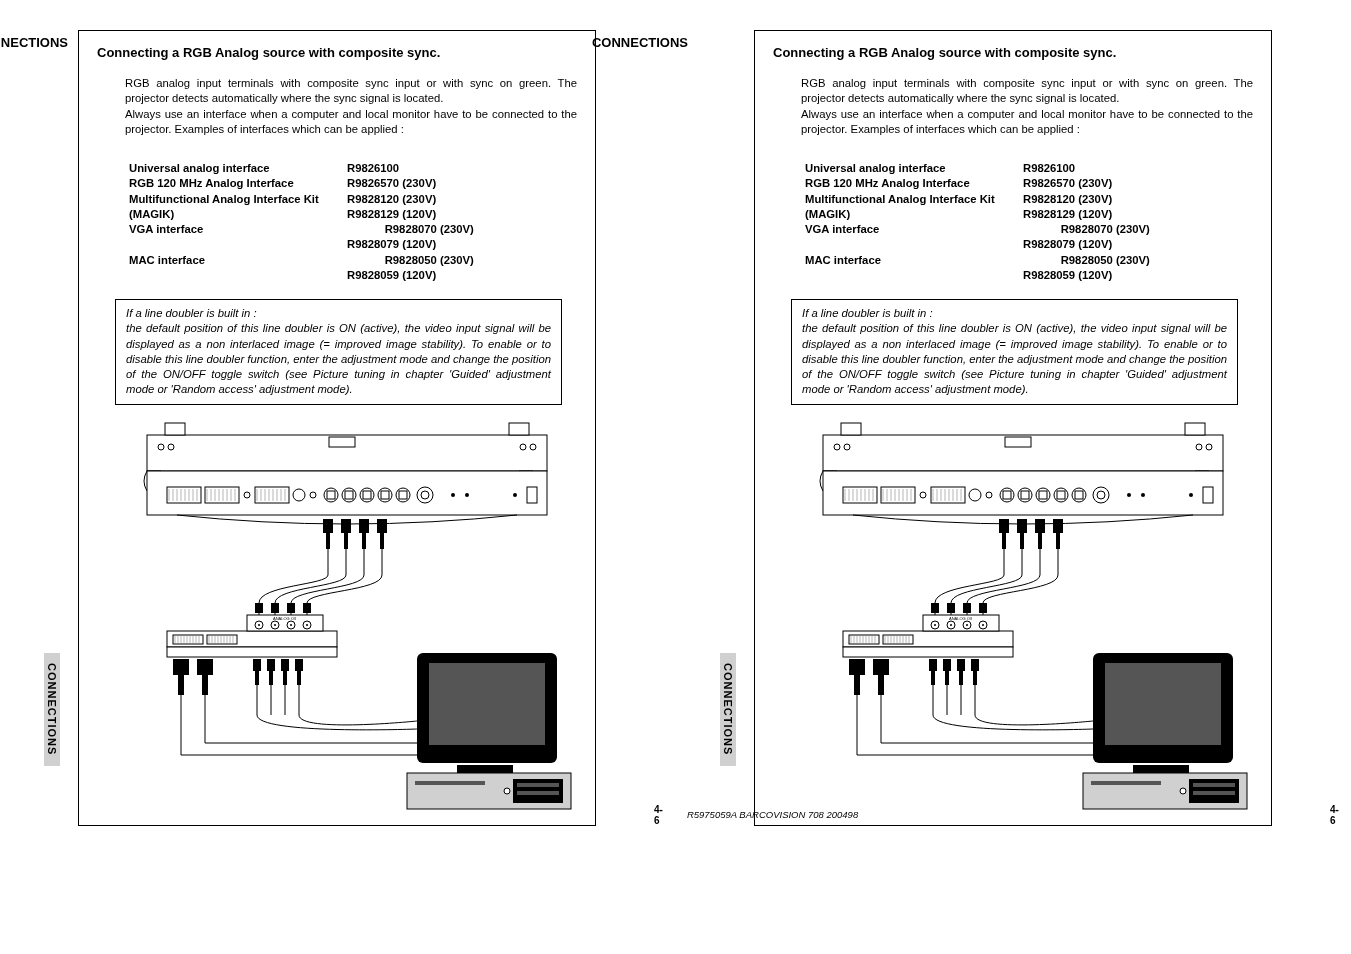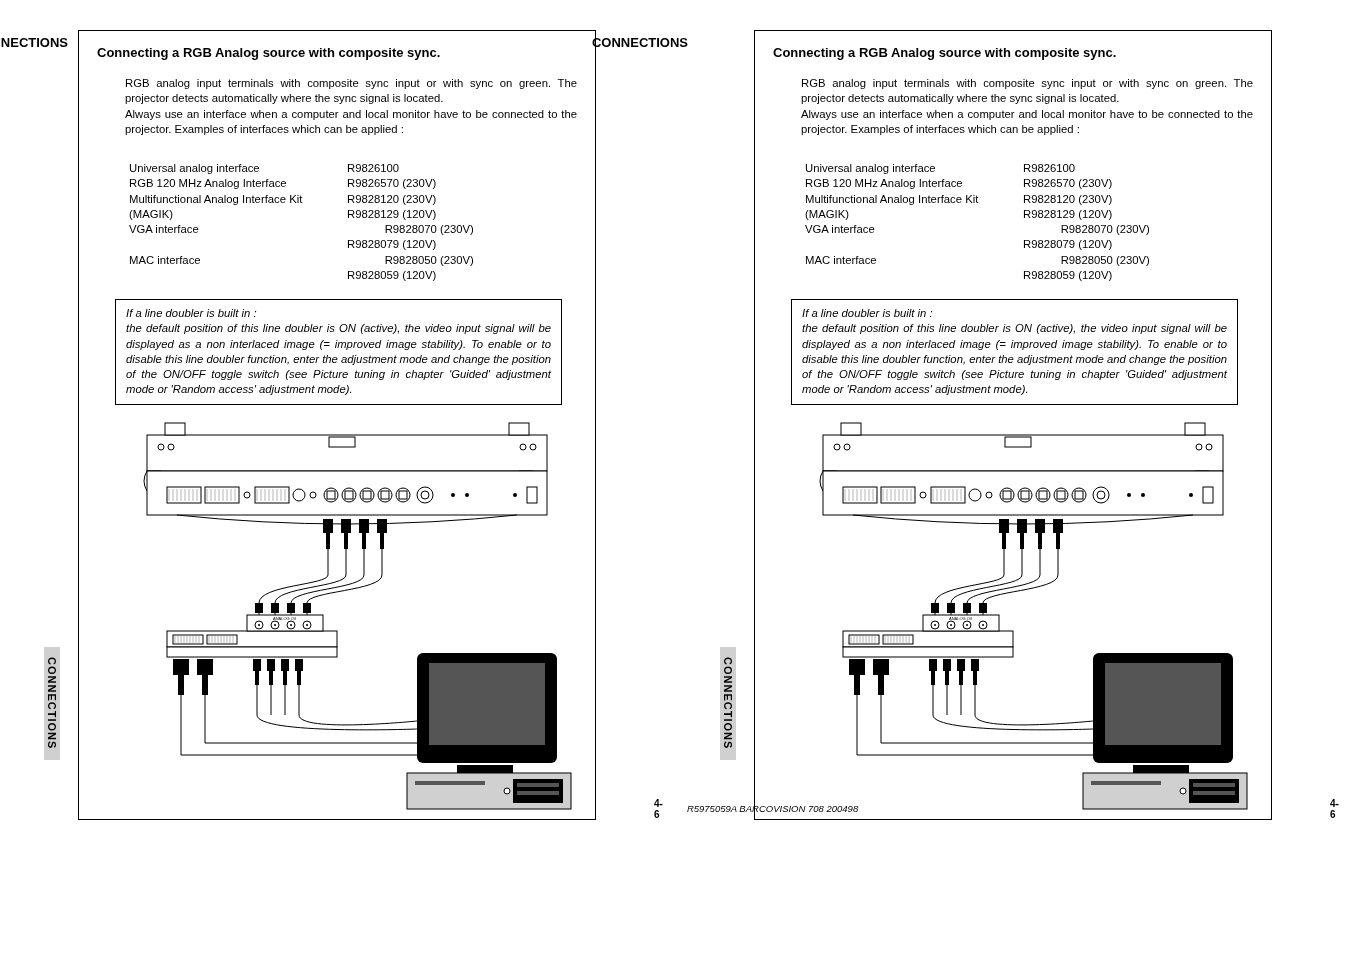--- a/index.html
+++ b/index.html
@@ -41,42 +41,42 @@
     font-size: 13px;
     position: absolute;
     right: 8px;
     top: 0;
     line-height: 18px;
   }
   .content-box {
     border: 1px solid #000;
     margin-left: 58px;
     margin-top: 10px;
-    padding: 14px 18px 4px 18px;
+    padding: 14px 18px 10px 18px;
     box-sizing: border-box;
     width: 540px;
   }
   .section-title {
     font-weight: bold;
     font-size: 13px;
     margin-bottom: 16px;
   }
   .body-text {
     font-size: 11.3px;
     line-height: 1.35;
     text-align: justify;
     margin-left: 28px;
     margin-bottom: 24px;
   }
   .interface-list {
     margin-left: 32px;
     font-size: 11.3px;
     line-height: 1.35;
   }
-  .interface-row { display:flex; }
+  .interface-row { display:flex;font-weight:bold; }
   .interface-name { width: 218px; }
   .interface-code { }
   .note-box {
     border: 1px solid #000;
     margin: 16px 15px 0 18px;
     padding: 6px 10px;
     font-style: italic;
     font-size: 11.3px;
     line-height: 1.35;
     text-align: justify;

